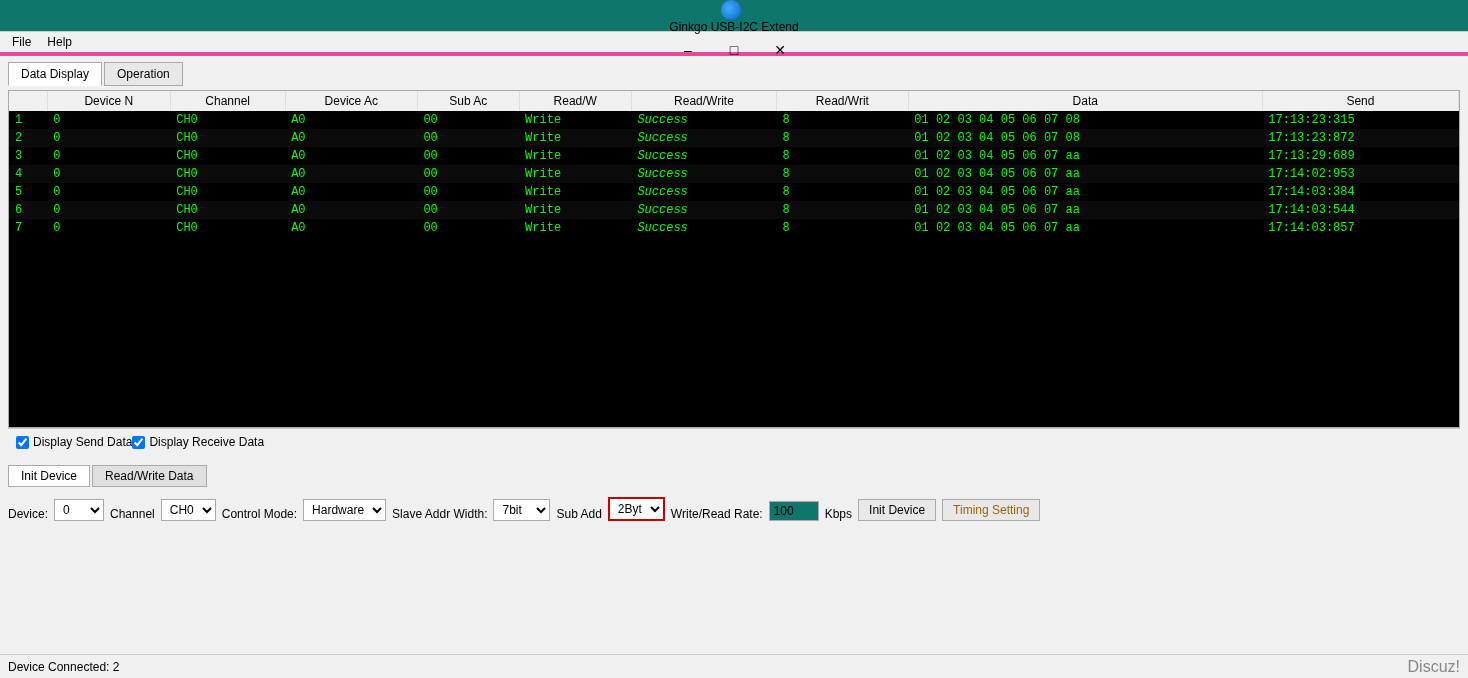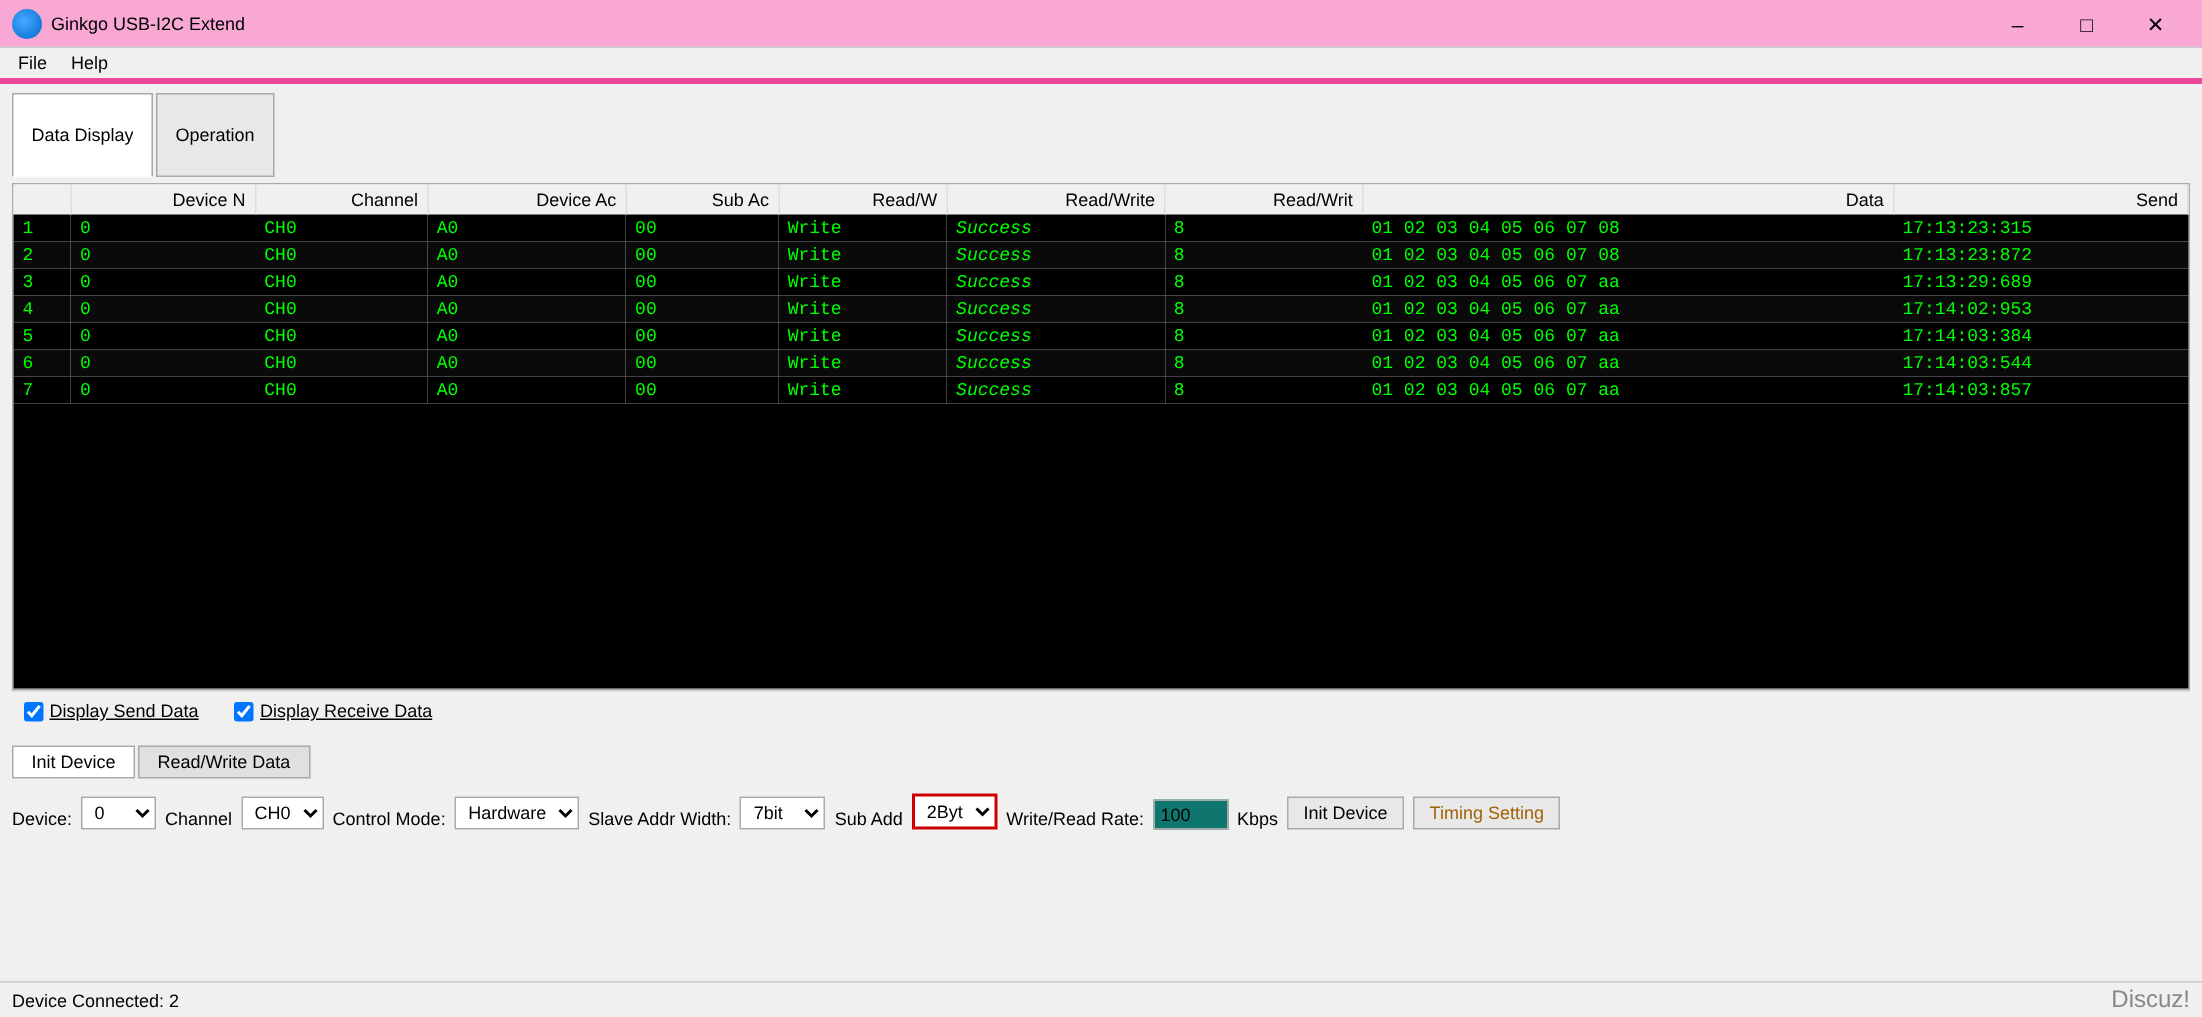--- a/index.html
+++ b/index.html
@@ -7,27 +7,28 @@
       font-family: 'Segoe UI', Tahoma, sans-serif;
       font-size: 12px;
       background: #f0f0f0;
       width: 1468px;
       height: 678px;
       overflow: hidden;
     }
 
     
     .title-bar {
-      background: #f9a8d4;
+      background: #0f766e;
       height: 32px;
       display: flex;
       align-items: center;
       padding: 0 8px;
       border-bottom: 1px solid #ccc;
       user-select: none;
+      flex-direction: column;
     }
     .title-bar .app-icon {
       width: 20px;
       height: 20px;
       margin-right: 6px;
       background: radial-gradient(circle at 40% 40%, #4af, #06c);
       border-radius: 50%;
       flex-shrink: 0;
     }
     .title-bar .title-text {
@@ -73,21 +74,21 @@
       padding: 6px 8px;
       background: #f0f0f0;
     }
 
     
     .tab-bar {
       display: flex;
       margin-bottom: 4px;
     }
     .tab {
-      padding: 20px 12px;
+      padding: 4px 12px;
       border: 1px solid #aaa;
       background: #e8e8e8;
       cursor: pointer;
       font-size: 12px;
       color: #000;
       margin-right: 2px;
     }
     .tab.active {
       background: #fff;
       border-bottom: 1px solid #fff;
@@ -97,21 +98,21 @@
     .data-table {
       width: 100%;
       border-collapse: collapse;
       font-size: 12px;
     }
     .data-table thead tr {
       background: #f0f0f0;
     }
     .data-table thead th {
       padding: 3px 6px;
-      text-align: right;
+      text-align: center;
       font-weight: normal;
       color: #000;
       border-right: 1px solid #ddd;
       white-space: nowrap;
     }
     .data-table tbody tr {
       background: #000;
     }
     .data-table tbody tr:nth-child(even) {
       background: #0a0a0a;
@@ -152,22 +153,21 @@
       color: #00ff00;
     }
 
     
     .display-footer {
       display: flex;
       align-items: center;
       padding: 6px 8px;
       background: #f0f0f0;
       border-top: 1px solid #ccc;
-      gap: 24px;
-      text-decoration: underline;
+      gap: 0;
     }
     .checkbox-label {
       display: flex;
       align-items: center;
       gap: 4px;
       font-size: 12px;
       cursor: pointer;
     }
     .checkbox-label input[type=checkbox] {
       cursor: pointer;

